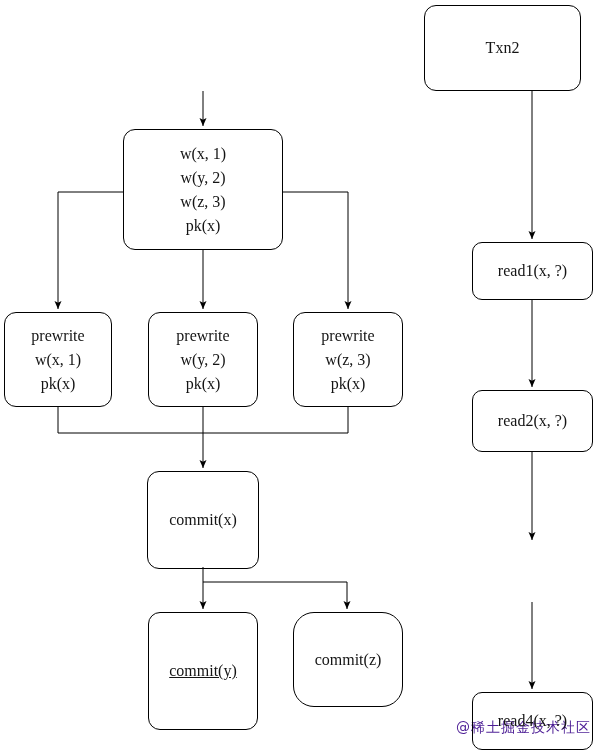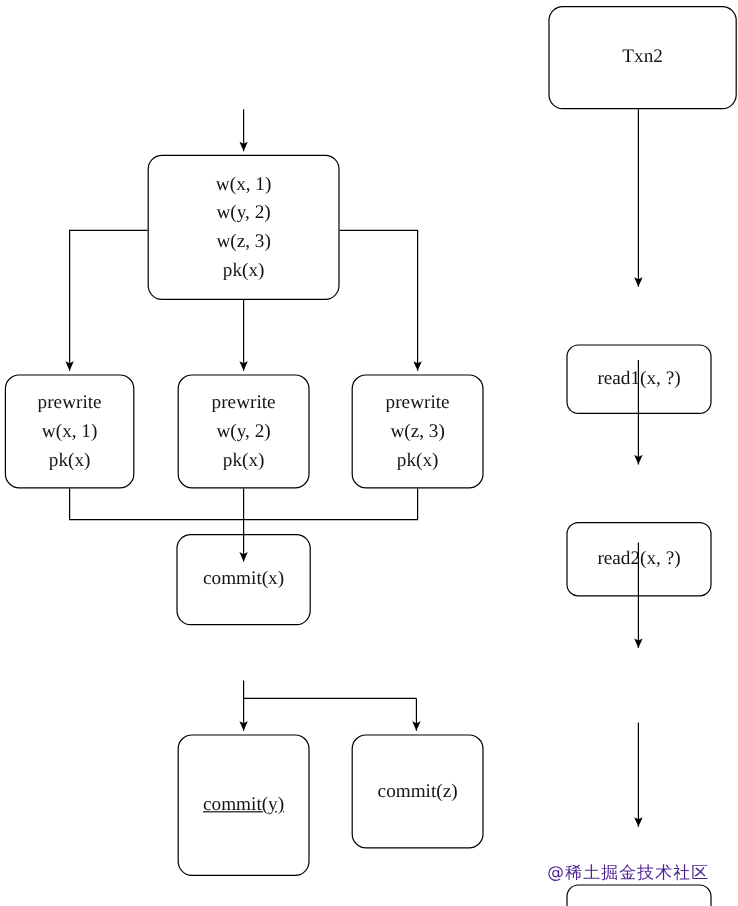--- a/index.html
+++ b/index.html
@@ -32,21 +32,20 @@
     align-items: center;
     justify-content: center;
     font-size: 16px;
     color: #141414;
     line-height: 24px;
     text-align: center;
     z-index: 2;
   }
   .node.small {
     border-radius: 10px;
-    margin-top: 45px;
   }
   .watermark {
     position: absolute;
     left: 456px;
     top: 719px;
     z-index: 1;
     font-size: 14px;
     color: #4c1d95;
     font-family: "DejaVu Sans", sans-serif;
     white-space: nowrap;
@@ -103,33 +102,33 @@
     <span>w(y, 2)</span>
     <span>pk(x)</span>
   </div>
 
   <div class="node" style="left:293px; top:312px; width:110px; height:95px;">
     <span>prewrite</span>
     <span>w(z, 3)</span>
     <span>pk(x)</span>
   </div>
 
-  <div class="node" style="left:147px; top:445px; width:112px; height:76px;">
+  <div class="node" style="left:147px; top:471px; width:112px; height:98px;">
     <span>commit(x)</span>
   </div>
 
   <div class="node" style="left:148px; top:612px; width:110px; height:118px;text-decoration:underline;">
     <span>commit(y)</span>
   </div>
 
-  <div class="node" style="left:293px; top:612px; width:110px; height:95px;">
+  <div class="node" style="left:293px; top:612px; width:110px; height:95px;border-radius:21px;">
     <span>commit(z)</span>
   </div>
 
-  <div class="node" style="left:457px; top:5px; width:157px; height:86px;">
+  <div class="node" style="left:424px; top:5px; width:157px; height:86px;">
     <span>Txn2</span>
   </div>
 
   <div class="node small" style="left:472px; top:242px; width:121px; height:58px;">
     <span>read1(x, ?)</span>
   </div>
 
   <div class="node small" style="left:472px; top:390px; width:121px; height:62px;">
     <span>read2(x, ?)</span>
   </div>

